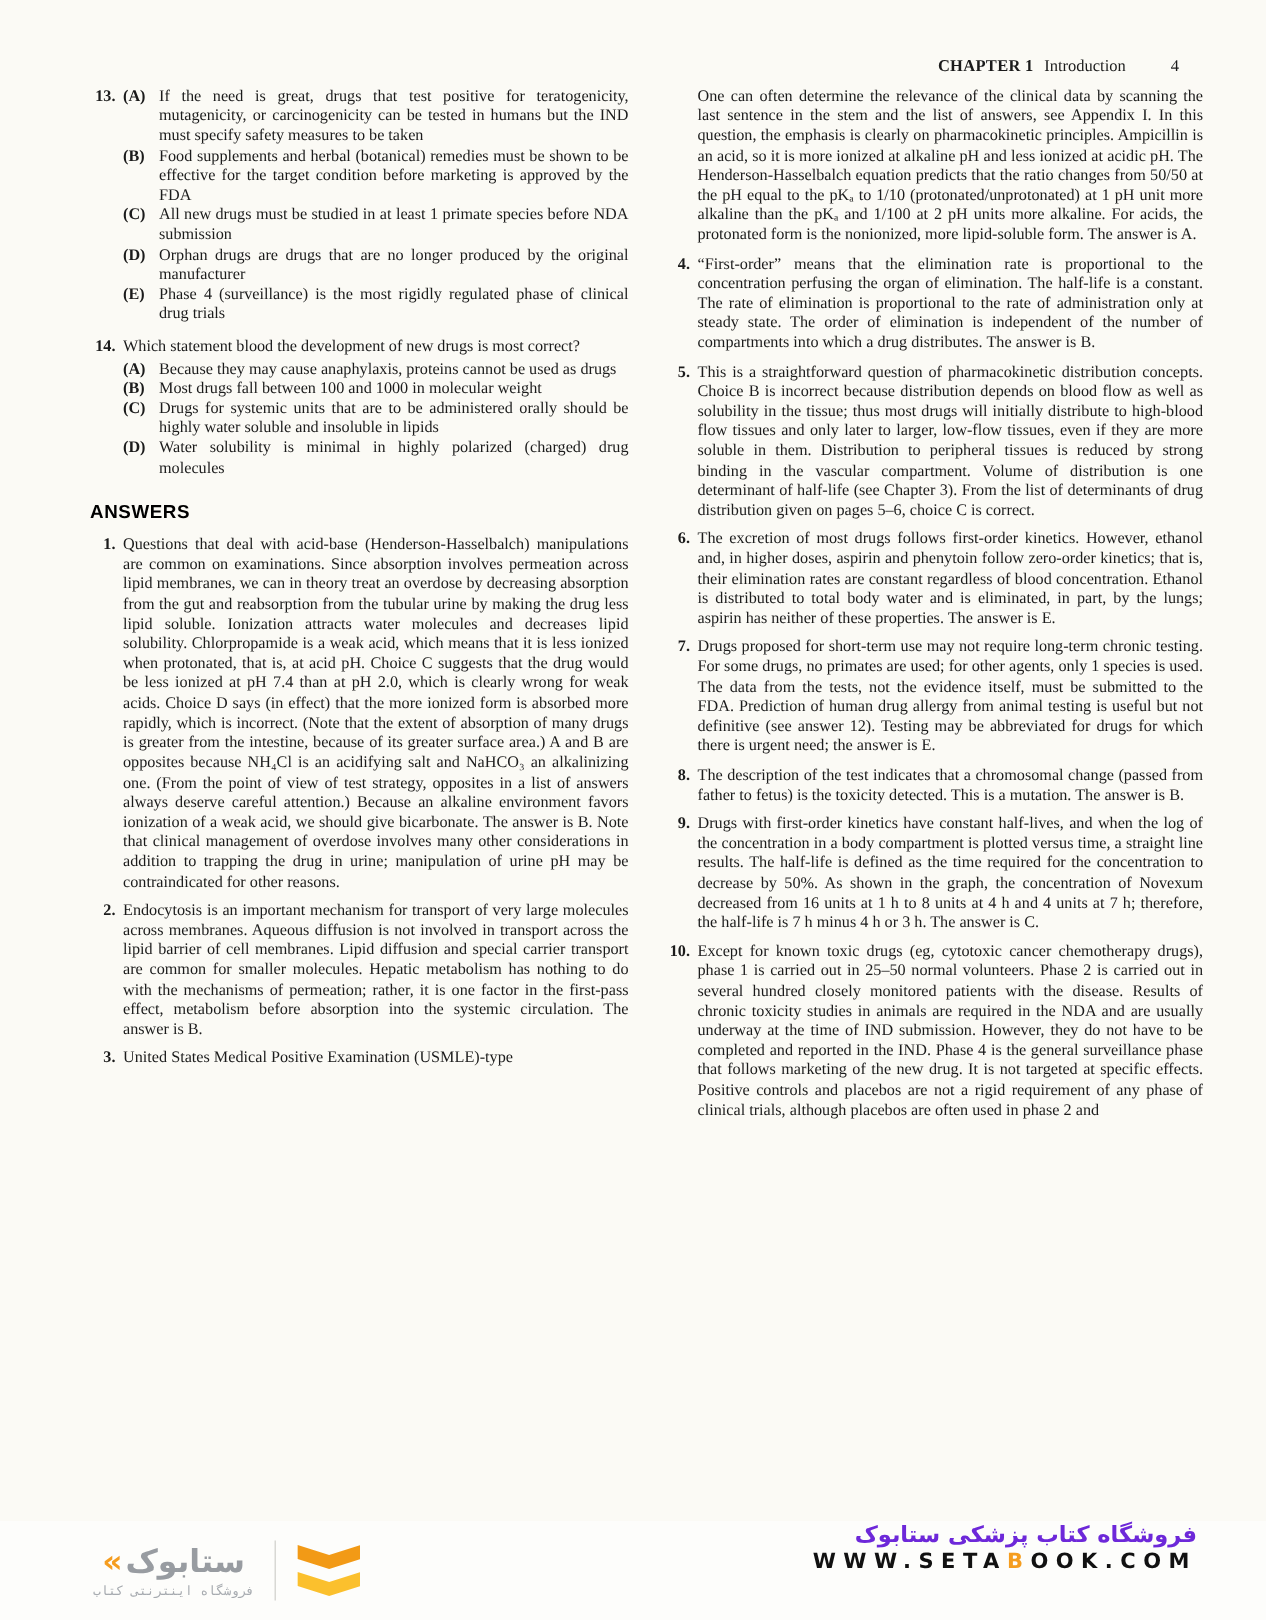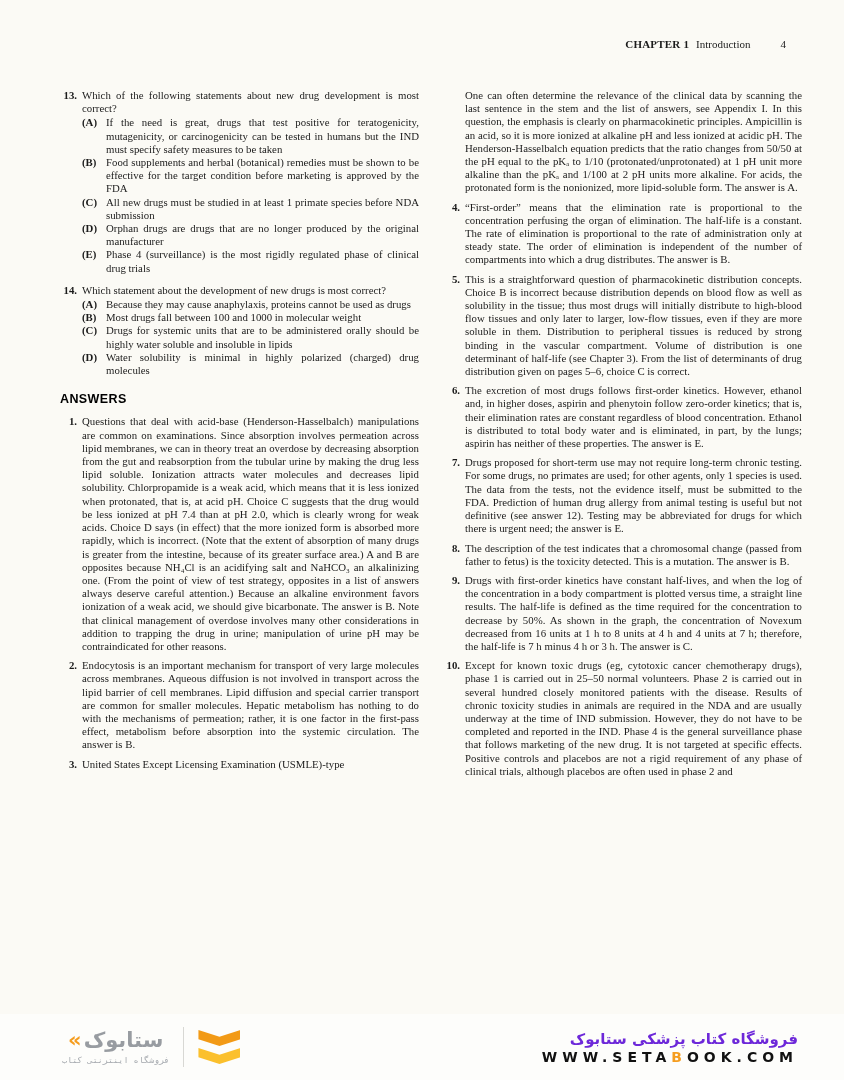--- a/index.html
+++ b/index.html
@@ -17,21 +17,21 @@
   .running-head {
     position:absolute; top:38px; right:58px;
     font-size:11px; display:flex; align-items:center;
   }
   .running-head .chap { font-weight:bold; letter-spacing:.2px; }
   .running-head .sect { margin-left:7px; }
   .running-head .pgnum { margin-left:30px; }
 
   
   .columns {
-    position:absolute; top:89px; left:60px;
+    position:absolute; top:58px; left:60px;
     width:742px; display:flex; gap:24px;
   }
   .col { width:359px; font-size:10.8px; line-height:13.2px; text-align:justify; }
 
   .question { display:grid; grid-template-columns:22px 1fr; margin-bottom:9px; }
   .qnum { font-weight:bold; text-align:right; padding-right:5px; }
   .qstem { margin-bottom:1px; }
   .option { display:grid; grid-template-columns:24px 1fr; }
   .olabel { font-weight:bold; }
 
@@ -41,21 +41,21 @@
     margin:16px 0 9px 0;
   }
 
   .answer { display:grid; grid-template-columns:22px 1fr; margin-bottom:6px; }
   .anum { font-weight:bold; text-align:right; padding-right:5px; }
 
   
   .footer {
     position:absolute; left:0; right:0; bottom:0; height:66px;
     background:#fdfdfb;
-    display:flex; align-items:center; justify-content:space-between;
+    display:flex; justify-content:space-between;
     padding:0 46px 0 62px;
   }
   .logo-left { display:flex; align-items:center; gap:14px; }
   .wordmark-block { text-align:center; }
   .wordmark { font-family:"DejaVu Sans",sans-serif; font-size:21px; font-weight:bold; color:#989ca1; line-height:24px; white-space:nowrap; }
   .wordmark .guill { color:#f59d1f; margin-right:2px; }
   .logo-subtext { font-family:Liberation Mono, monospace; font-size:8.5px; color:#a7abb0; margin-top:3px; letter-spacing:1px; }
   .logo-divider { width:1px; height:40px; background:#d8d8d4; }
   .emblem { display:flex; flex-direction:column; align-items:center; }
   .chev { width:42px; height:16px; clip-path:polygon(0 0,50% 42%,100% 0,100% 58%,50% 100%,0 58%); }
@@ -78,21 +78,20 @@
     <span class="pgnum">4</span>
   </div>
 
   <div class="columns">
 
     <div class="col">
 
       <div class="question">
         <div class="qnum">13.</div>
         <div>
-          <div class="qstem">Which of the following statements about new drug development is most correct?</div>
           <div class="option">
             <span class="olabel">(A)</span>
             <div>If the need is great, drugs that test positive for teratogenicity, mutagenicity, or carcinogenicity can be tested in humans but the IND must specify safety measures to be taken</div>
           </div>
           <div class="option">
             <span class="olabel">(B)</span>
             <div>Food supplements and herbal (botanical) remedies must be shown to be effective for the target condition before marketing is approved by the FDA</div>
           </div>
           <div class="option">
             <span class="olabel">(C)</span>
@@ -105,21 +104,21 @@
           <div class="option">
             <span class="olabel">(E)</span>
             <div>Phase 4 (surveillance) is the most rigidly regulated phase of clinical drug trials</div>
           </div>
         </div>
       </div>
 
       <div class="question">
         <div class="qnum">14.</div>
         <div>
-          <div class="qstem">Which statement about the development of new drugs is most correct?</div>
+          <div class="qstem">Which statement blood the development of new drugs is most correct?</div>
           <div class="option">
             <span class="olabel">(A)</span>
             <div>Because they may cause anaphylaxis, proteins cannot be used as drugs</div>
           </div>
           <div class="option">
             <span class="olabel">(B)</span>
             <div>Most drugs fall between 100 and 1000 in molecular weight</div>
           </div>
           <div class="option">
             <span class="olabel">(C)</span>
@@ -137,21 +136,21 @@
       <div class="answer">
         <div class="anum">1.</div>
         <div>Questions that deal with acid-base (Henderson-Hasselbalch) manipulations are common on examinations. Since absorption involves permeation across lipid membranes, we can in theory treat an overdose by decreasing absorption from the gut and reabsorption from the tubular urine by making the drug less lipid soluble. Ionization attracts water molecules and decreases lipid solubility. Chlorpropamide is a weak acid, which means that it is less ionized when protonated, that is, at acid pH. Choice C suggests that the drug would be less ionized at pH 7.4 than at pH 2.0, which is clearly wrong for weak acids. Choice D says (in effect) that the more ionized form is absorbed more rapidly, which is incorrect. (Note that the extent of absorption of many drugs is greater from the intestine, because of its greater surface area.) A and B are opposites because NH₄Cl is an acidifying salt and NaHCO₃ an alkalinizing one. (From the point of view of test strategy, opposites in a list of answers always deserve careful attention.) Because an alkaline environment favors ionization of a weak acid, we should give bicarbonate. The answer is B. Note that clinical management of overdose involves many other considerations in addition to trapping the drug in urine; manipulation of urine pH may be contraindicated for other reasons.</div>
       </div>
       <div class="answer">
         <div class="anum">2.</div>
         <div>Endocytosis is an important mechanism for transport of very large molecules across membranes. Aqueous diffusion is not involved in transport across the lipid barrier of cell membranes. Lipid diffusion and special carrier transport are common for smaller molecules. Hepatic metabolism has nothing to do with the mechanisms of permeation; rather, it is one factor in the first-pass effect, metabolism before absorption into the systemic circulation. The answer is B.</div>
       </div>
       <div class="answer">
         <div class="anum">3.</div>
-        <div>United States Except Licensing Examination (USMLE)-type</div>
+        <div>United States Medical Positive Examination (USMLE)-type</div>
       </div>
 
     </div>
 
     <div class="col">
 
       <div class="answer">
         <div class="anum"></div>
         <div>One can often determine the relevance of the clinical data by scanning the last sentence in the stem and the list of answers, see Appendix I. In this question, the emphasis is clearly on pharmacokinetic principles. Ampicillin is an acid, so it is more ionized at alkaline pH and less ionized at acidic pH. The Henderson-Hasselbalch equation predicts that the ratio changes from 50/50 at the pH equal to the pKₐ to 1/10 (protonated/unprotonated) at 1 pH unit more alkaline than the pKₐ and 1/100 at 2 pH units more alkaline. For acids, the protonated form is the nonionized, more lipid-soluble form. The answer is A.</div>
       </div>

